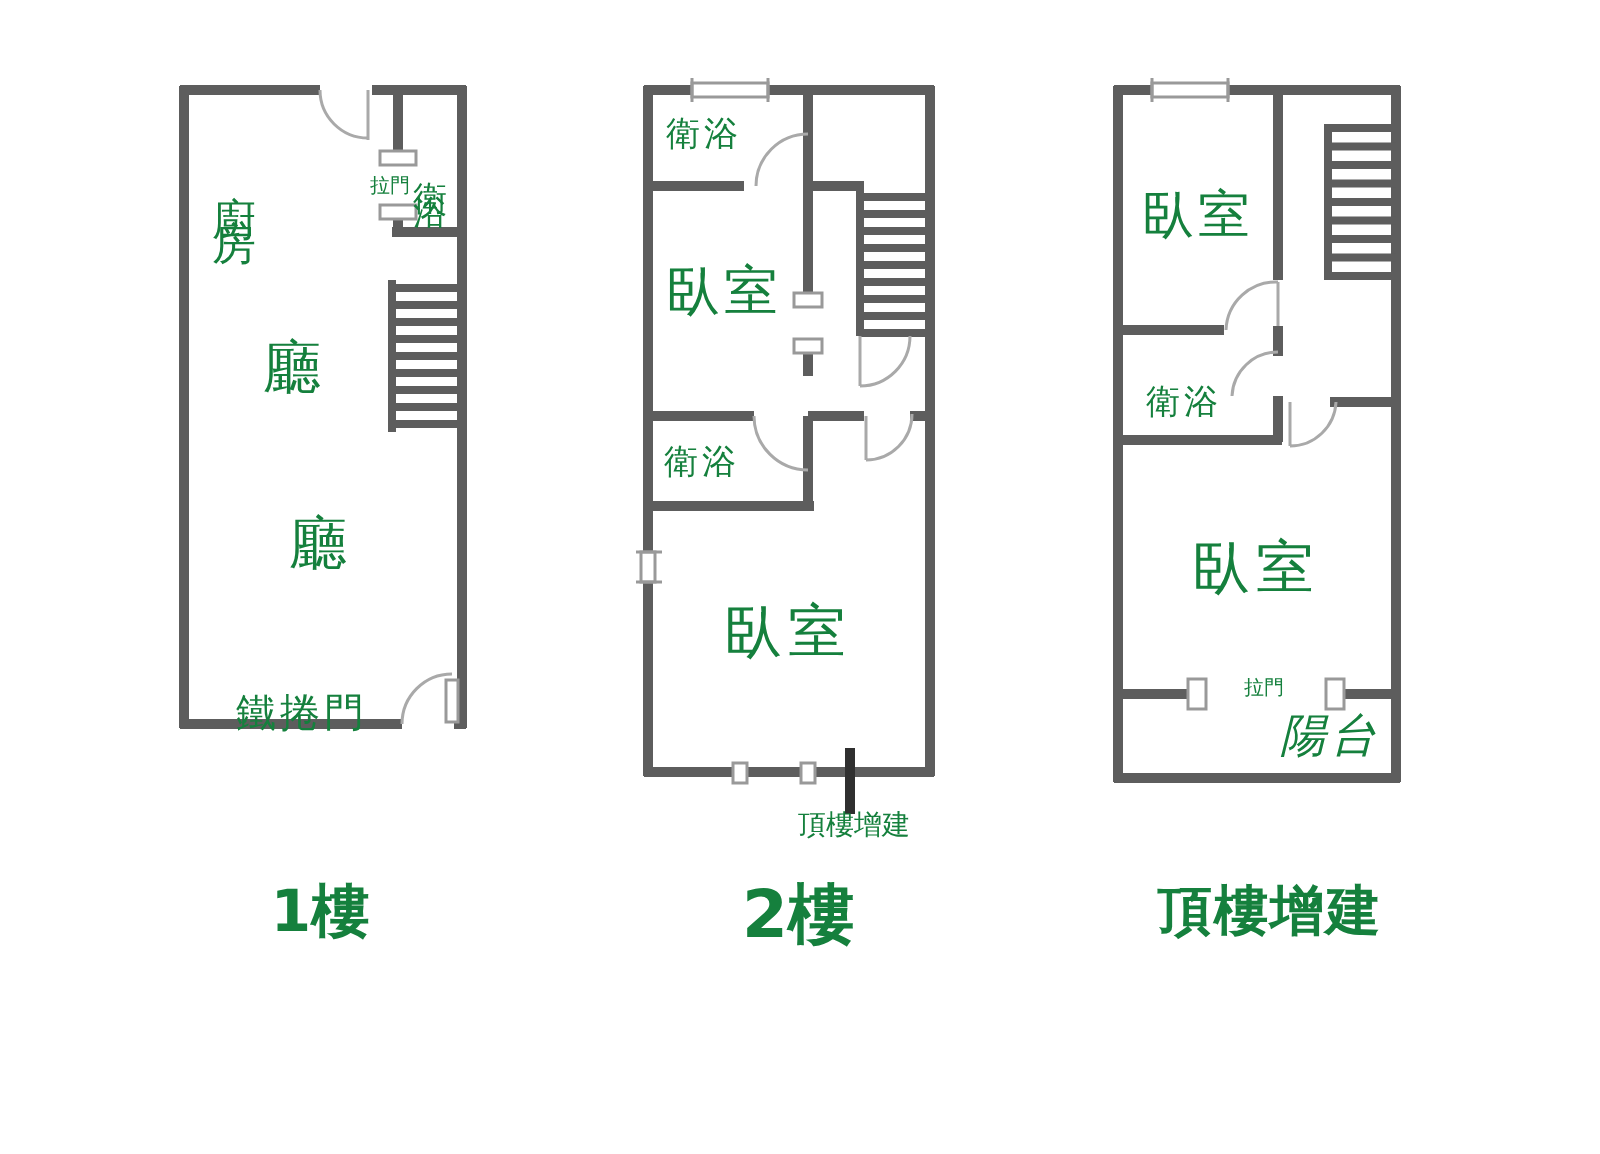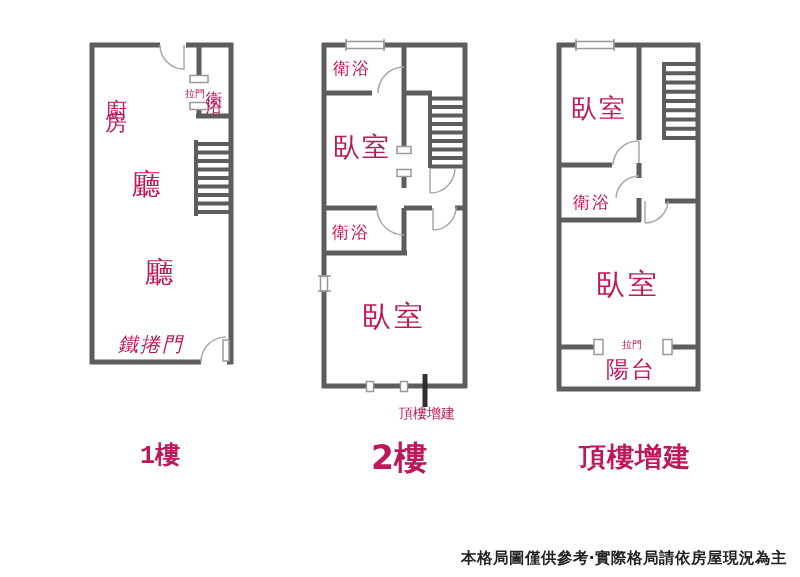--- a/index.html
+++ b/index.html
@@ -1,19 +1,19 @@
 <!DOCTYPE html>
 <html><head>
 <meta charset="utf-8">
 <style>
   html,body{margin:0;padding:0;background:#ffffff;}
   #canvas{position:relative;width:800px;height:577px;background:#ffffff;overflow:hidden;
           font-family:"DejaVu Sans","Liberation Sans",sans-serif;}
   #plan-svg{position:absolute;left:0;top:0;}
-  .lbl{position:absolute;transform:translate(-50%,-50%);color:#be185d;white-space:nowrap;
+  .lbl{position:absolute;transform:translate(-50%,-50%);color:#15803d;white-space:nowrap;
        font-family:"DejaVu Sans","Liberation Sans",sans-serif;line-height:1;}
   .v{writing-mode:vertical-rl;text-orientation:upright;}
   .floor-name{font-weight:bold;}
   .disclaimer{position:absolute;right:13px;top:548px;font-size:15.5px;font-weight:600;
               color:#222;letter-spacing:0.5px;
               font-family:"DejaVu Sans","Liberation Sans",sans-serif;}
 </style>
 </head>
 <body>
 
@@ -93,32 +93,31 @@
       <rect x="594" y="339.5" width="9" height="15" fill="#ffffff" stroke="#999999" stroke-width="1.5"></rect>
       <rect x="663" y="339.5" width="9" height="15" fill="#ffffff" stroke="#999999" stroke-width="1.5"></rect>
     </g>
   </svg>
 
   <div class="lbl v" style="left:116px;top:92px;font-size:22px;letter-spacing:12px;">廚房</div>
   <div class="lbl v" style="left:214px;top:84px;font-size:17px;letter-spacing:7px;">衛浴</div>
   <div class="lbl" style="left:195px;top:94px;font-size:10px;">拉門</div>
   <div class="lbl" style="left:146px;top:184px;font-size:29px;">廳</div>
   <div class="lbl" style="left:159px;top:272px;font-size:29px;">廳</div>
-  <div class="lbl" style="left:151px;top:344px;font-size:20px;letter-spacing:2px;font-style:italic;">鐵捲門</div>
+  <div class="lbl" style="left:151px;top:356px;font-size:20px;letter-spacing:2px;">鐵捲門</div>
 
   <div class="lbl" style="left:352px;top:68px;font-size:17px;letter-spacing:2px;">衛浴</div>
   <div class="lbl" style="left:362px;top:146px;font-size:27px;letter-spacing:2px;">臥室</div>
   <div class="lbl" style="left:351px;top:232px;font-size:17px;letter-spacing:2px;">衛浴</div>
   <div class="lbl" style="left:394px;top:316px;font-size:29px;letter-spacing:3px;">臥室</div>
   <div class="lbl" style="left:427px;top:413px;font-size:14px;">頂樓增建</div>
 
   <div class="lbl" style="left:599px;top:108px;font-size:26px;letter-spacing:2px;">臥室</div>
   <div class="lbl" style="left:592px;top:202px;font-size:17px;letter-spacing:2px;">衛浴</div>
   <div class="lbl" style="left:628px;top:284px;font-size:29px;letter-spacing:3px;">臥室</div>
   <div class="lbl" style="left:632px;top:345px;font-size:10px;">拉門</div>
-  <div class="lbl" style="left:631px;top:369px;font-size:23px;letter-spacing:2px;">陽台</div>
+  <div class="lbl" style="left:665px;top:369px;font-size:23px;letter-spacing:2px;font-style:italic;">陽台</div>
 
-  <div class="lbl floor-name" style="left:160px;top:456px;font-size:25px;font-family:Liberation Mono, monospace;">1樓</div>
+  <div class="lbl floor-name" style="left:160px;top:456px;font-size:29px;">1樓</div>
   <div class="lbl floor-name" style="left:399px;top:457px;font-size:33px;">2樓</div>
   <div class="lbl floor-name" style="left:635px;top:456px;font-size:27px;letter-spacing:1px;">頂樓增建</div>
 
-  <div class="disclaimer">本格局圖僅供參考‧實際格局請依房屋現況為主</div>
 </div>
 
 </body></html>

